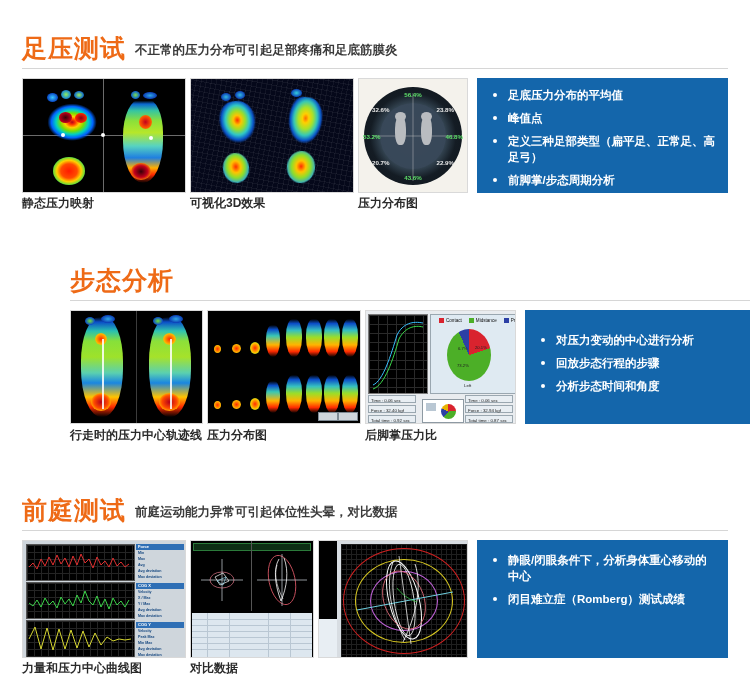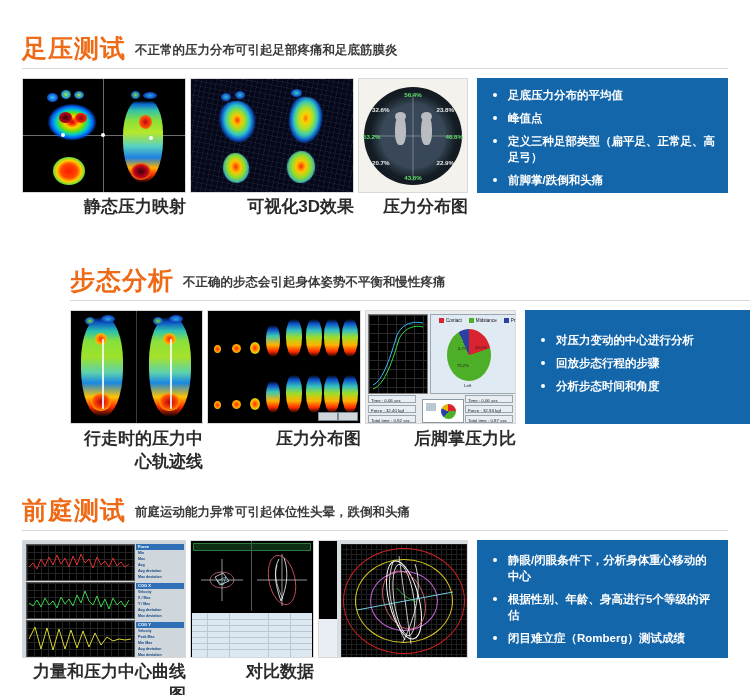--- a/index.html
+++ b/index.html
@@ -25,21 +25,21 @@
     margin:6px 22px 0 22px;height:1px;background:#d6d6d6;
   }
 
   
   .row{position:relative;margin-top:9px;height:115px;padding:0 22px;}
   .panel{
     position:absolute;top:0;background:#fff;border:1px solid #d9d9d9;
     box-sizing:border-box;overflow:hidden;
   }
   .cap{
-    position:absolute;top:117px;text-align:right;font-size:17px;
+    position:absolute;top:117px;text-align:left;font-size:12px;
     color:#2b2b2b;font-weight:bold;
   }
 
   
   .bluebox{
     position:absolute;top:0;background:#1466ab;box-sizing:border-box;
     padding:9px 10px 9px 16px;
   }
   .bluebox ul{margin:0;padding:0;list-style:none;}
   .bluebox li{
@@ -207,30 +207,29 @@
           <div class="dlab" style="right:13px;bottom:26px;">22.9%</div>
         </div>
       </div>
       <div class="cap" style="left:358px;width:110px;">压力分布图</div>
 
       <div class="bluebox" style="left:477px;width:251px;height:115px;">
         <ul>
           <li>足底压力分布的平均值</li>
           <li>峰值点</li>
           <li>定义三种足部类型（扁平足、正常足、高足弓）</li>
-          <li>前脚掌/跌倒和头痛</li>
+          <li>前脚掌/步态周期分析</li>
         </ul>
       </div>
     </div>
   </div>
 
   <div class="section" style="top:254px;padding-left:48px;">
     <div class="head">
       <div class="head-title">步态分析</div>
-      <div class="head-sub">不正确的步态会引起身体姿势不平衡和慢性疼痛</div>
     </div>
     <div class="rule"></div>
 
     <div class="row">
 
       <div class="panel" style="left:22px;width:133px;height:114px;">
         <div class="blk">
           <div style="position:absolute;left:65px;top:0;width:1px;height:100%;background:#3c3c3c;"></div>
           <div class="foot" style="left:10px;top:6px;width:42px;height:100px;background:linear-gradient(to bottom,rgba(5,25,90,0) 0%,#0a4ec8 5%,#28c0b0 14%,#86e03a 24%,#9ee22a 40%,#5ad0b0 56%,#1a86e0 66%,#ffc400 80%,#ff2a00 90%,rgba(10,30,120,0) 100%);border-radius:44% 44% 48% 48%;"></div>
           <div class="hb" style="left:24px;top:22px;width:12px;height:12px;background:radial-gradient(#ff2a00,#ffb400 60%,rgba(255,180,0,0) 100%);"></div>
@@ -326,21 +325,21 @@
           <li>回放步态行程的步骤</li>
           <li>分析步态时间和角度</li>
         </ul>
       </div>
     </div>
   </div>
 
   <div class="section" style="top:484px;">
     <div class="head">
       <div class="head-title">前庭测试</div>
-      <div class="head-sub">前庭运动能力异常可引起体位性头晕，跌倒和头痛</div>
+      <div class="head-sub">前庭运动能力异常可引起体位性头晕，对比数据</div>
     </div>
     <div class="rule"></div>
 
     <div class="row" style="height:118px;">
 
       <div class="panel" style="left:22px;width:164px;height:118px;background:#cfd6dc;">
         <div class="vw">
           <div class="wchart" style="left:3px;top:3px;width:107px;height:35px;">
             <div class="wgrid"></div>
             <svg width="107" height="35" viewBox="0 0 107 35" style="position:absolute;left:0;top:0;">
@@ -447,20 +446,19 @@
               <path d="M74,20 C82,44 74,74 62,98" fill="none" stroke="#ffffff" stroke-width="0.8"></path>
               <path d="M56,44 C62,52 70,56 76,58" fill="none" stroke="#3ad84a" stroke-width="0.7"></path>
             </svg>
           </div>
         </div>
       </div>
 
       <div class="bluebox" style="left:477px;width:251px;height:118px;padding-top:12px;">
         <ul>
           <li>静眼/闭眼条件下，分析身体重心移动的中心</li>
-          <li>根据性别、年龄、身高进行5个等级的评估</li>
           <li>闭目难立症（Romberg）测试成绩</li>
         </ul>
       </div>
     </div>
   </div>
 
 </div>
 
 </body></html>

